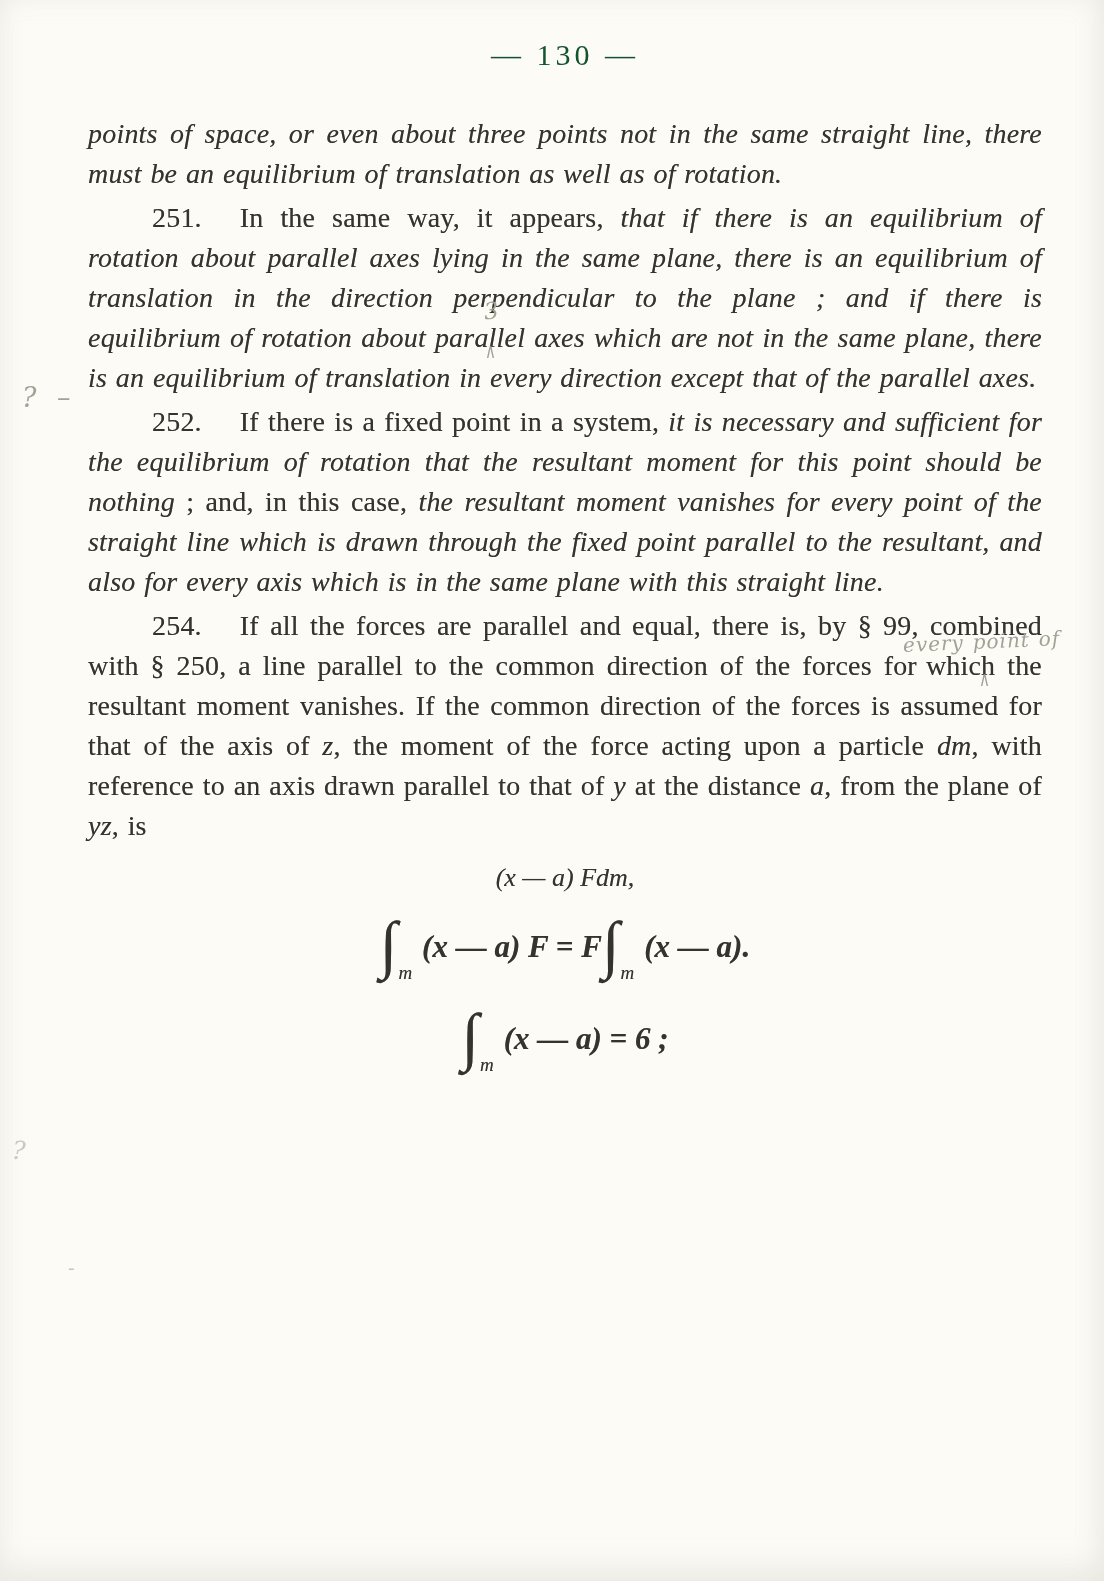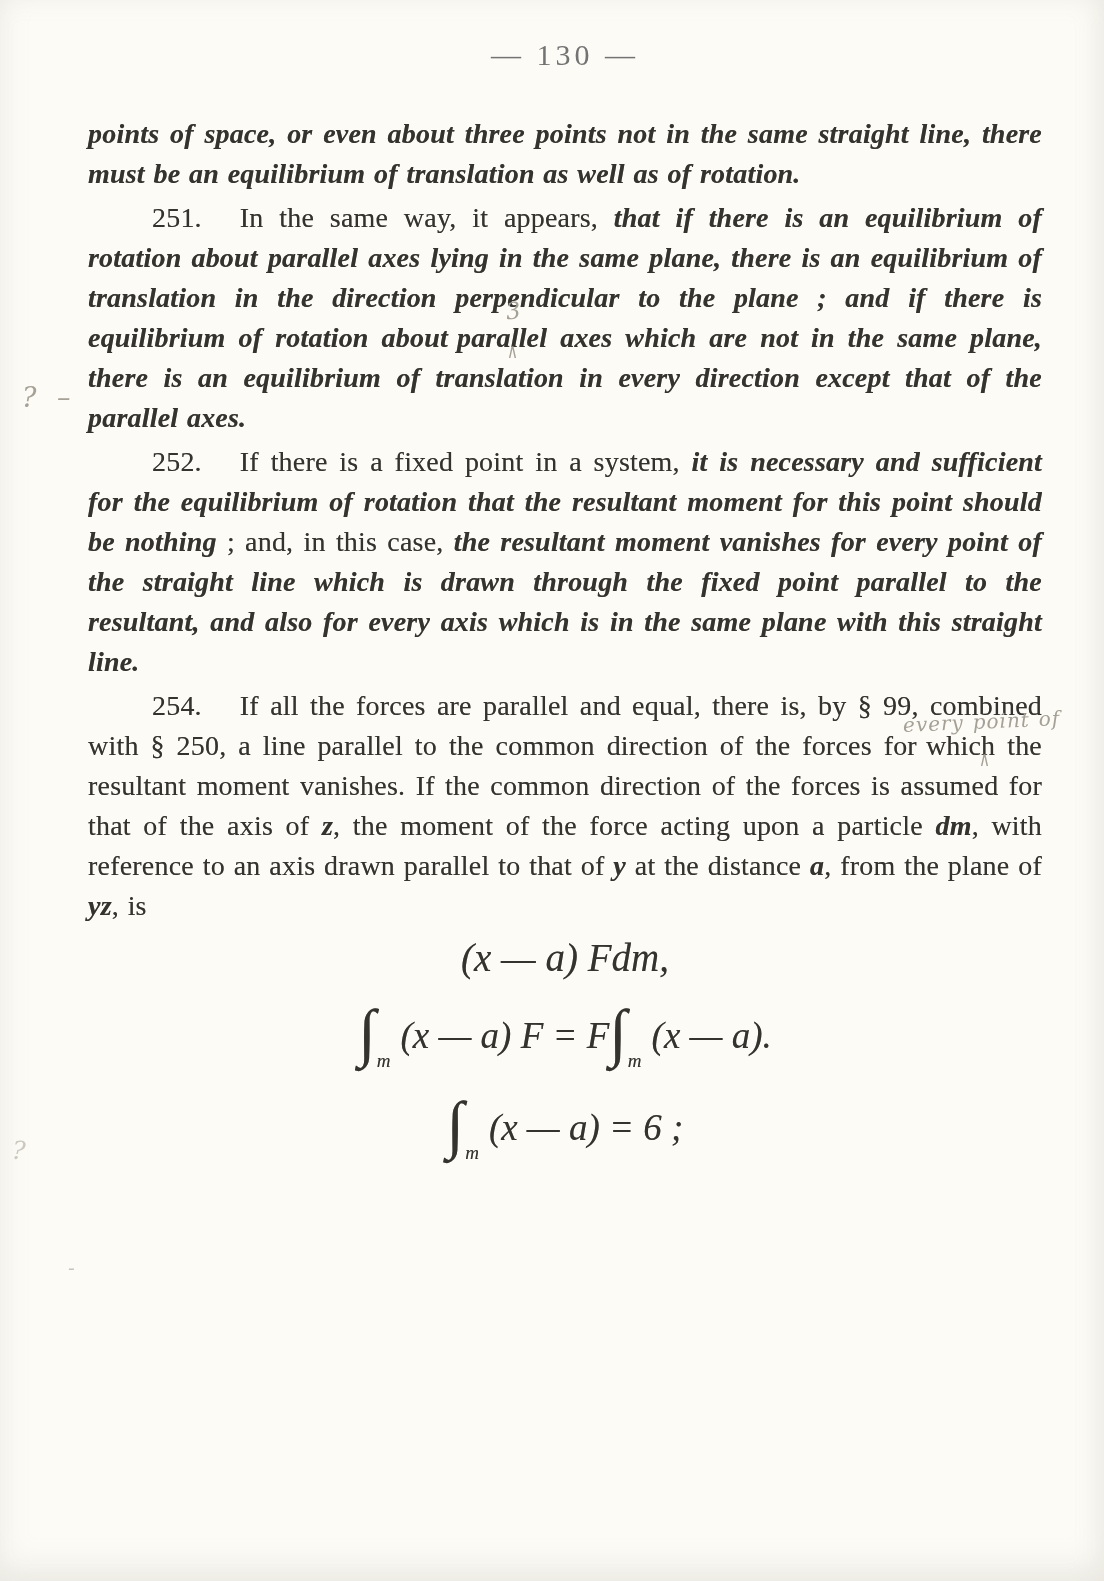--- a/index.html
+++ b/index.html
@@ -14,45 +14,45 @@
     color:#35332e;
     overflow:hidden;
     box-shadow:inset 0 -14px 30px rgba(175,172,162,0.18), inset -8px 0 24px rgba(190,187,178,0.10);
   }
   .page-header{
     text-align:center;
     font-size:30px;
     line-height:34px;
     letter-spacing:4px;
     margin:4px 0 42px 0;
-    color:#737373;
+    color:#14532d;
   }
   p.body-par{
     font-size:28px;
     line-height:40px;
     text-align:justify;
     margin:0 0 4px 0;
     word-spacing:1.5px;
     letter-spacing:0.2px;
     text-shadow:0 0 0.5px rgba(54,52,47,0.55);
   }
   p.indent{text-indent:64px;}
   .sec-num{margin-right:38px;}
-  .it{font-style:italic;font-weight:bold;}
+  .it{font-style:italic;}
   
   .formula{
     display:flex;justify-content:center;align-items:center;
     font-style:italic;
     text-shadow:0 0 0.5px rgba(54,52,47,0.5);
   }
-  .f-small{font-size:39px;margin:12px 0 14px 0;line-height:40px;font-style:italic;}
+  .f-small{font-size:26px;margin:12px 0 6px 0;line-height:40px;font-style:italic;}
   .f-int{margin:6px 0 4px 0;min-height:86px;}
   .int-sign{font-size:64px;line-height:1;font-style:italic;transform:translateY(-2px);}
   .int-sub{font-size:19px;font-style:italic;display:inline-block;transform:translateY(26px);margin:0 10px 0 1px;}
-  .f-body{font-size:37px;}
+  .f-body{font-size:31px;font-weight:bold;}
   
   .hw{
     font-family:"DejaVu Serif",serif;
     font-style:italic;
     color:#a5a196;
     white-space:pre;
     text-shadow:none;
   }
   .margin-q1{position:absolute;left:22px;top:382px;font-size:27px;letter-spacing:6px;}
   .margin-q2{position:absolute;left:12px;top:1136px;font-size:25px;opacity:0.55;transform:rotate(4deg);}

